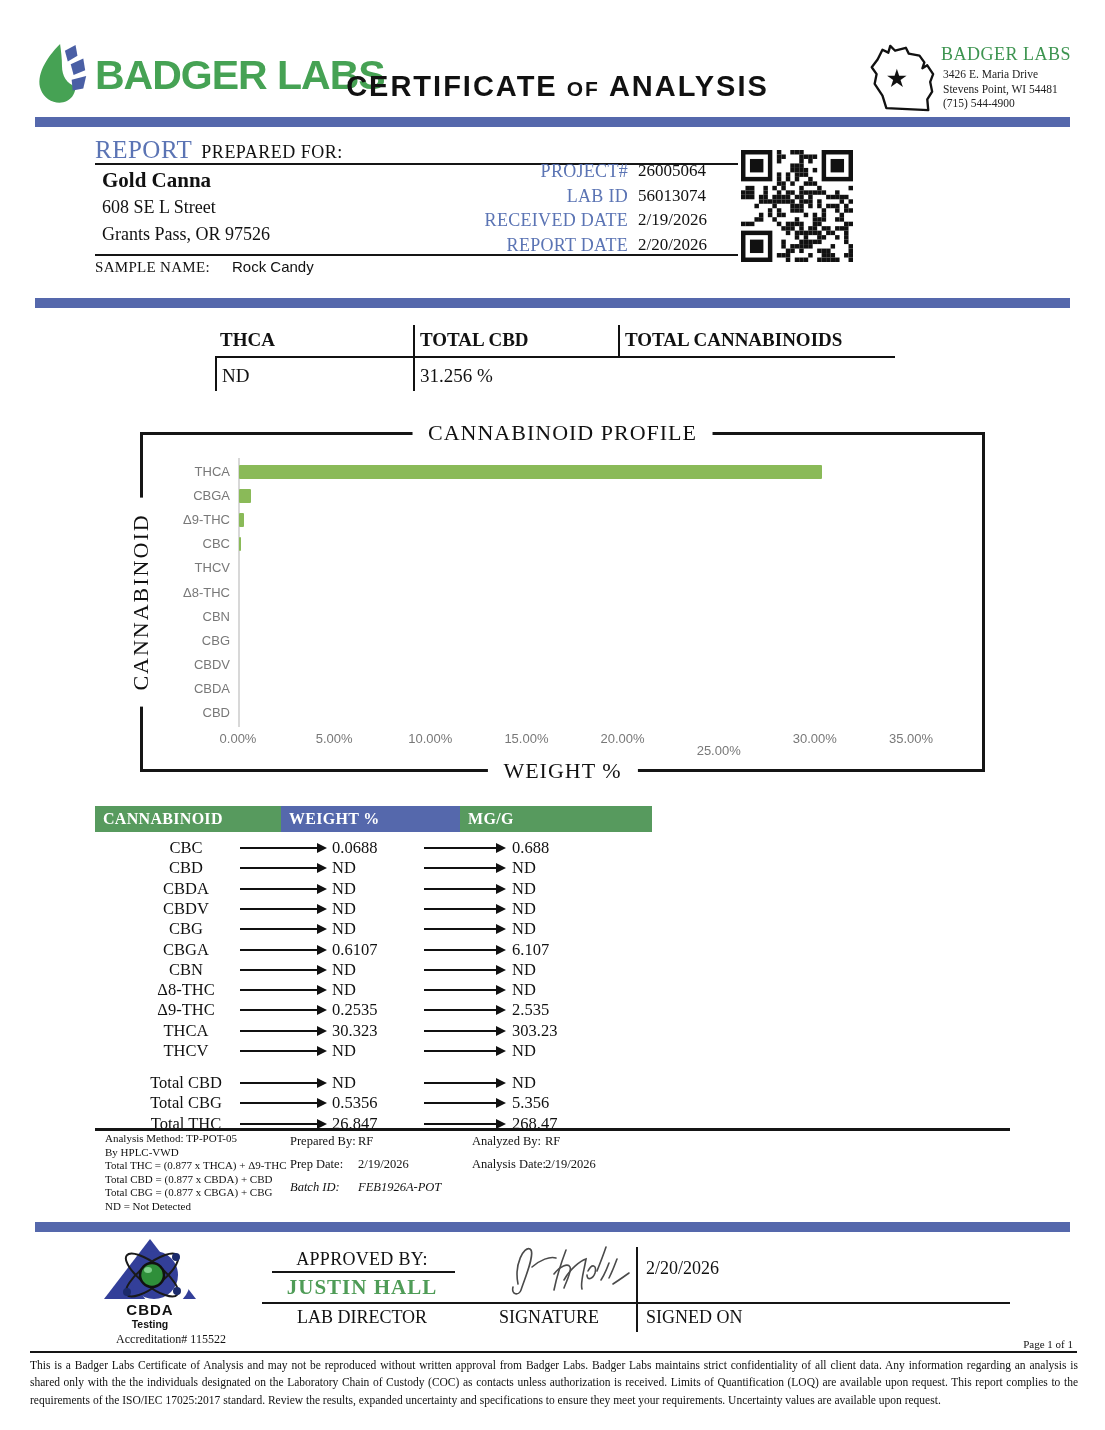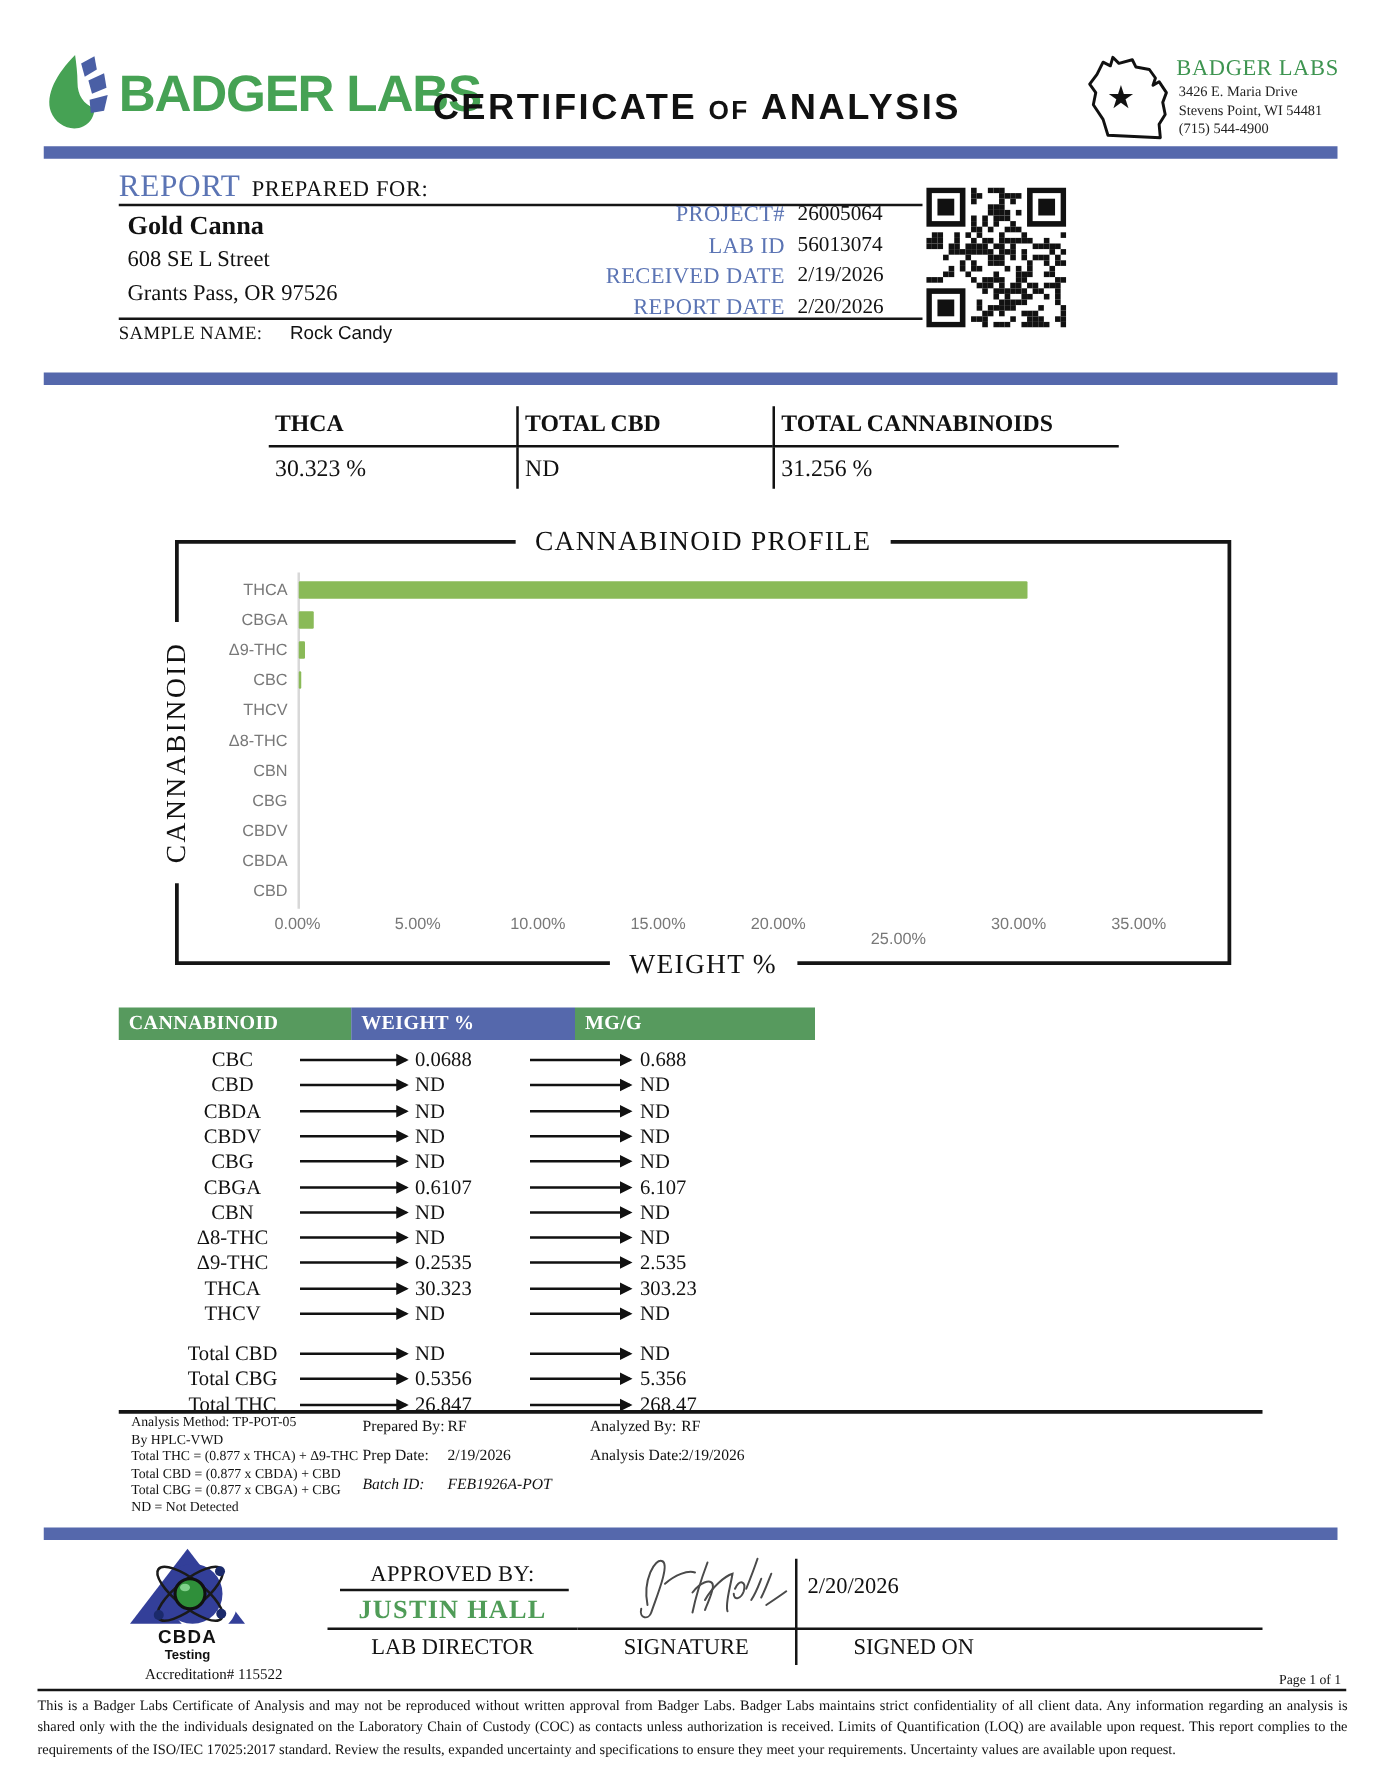--- a/index.html
+++ b/index.html
@@ -65,21 +65,21 @@
   .notes-left{left:105px;top:1132px;font-size:11px;line-height:13.5px}
   .note-pair{position:absolute;height:23px;font-size:12.5px}
   .np-label{position:absolute;left:0}
   .np-value{position:absolute}
 
   
   .approved-by{left:262px;top:1249px;width:200px;text-align:center;font-size:18px;letter-spacing:.3px}
   .approver{left:262px;top:1275px;width:200px;text-align:center;font-size:21px;letter-spacing:1px;color:#4f9c57;font-weight:bold}
   .approver-title{left:262px;top:1307px;width:200px;text-align:center;font-size:18px}
   .sig-label{left:460px;top:1307px;width:178px;text-align:center;font-size:18px}
-  .signedon-label{left:646px;top:1307px;width:170px;text-align:center;font-size:18px}
+  .signedon-label{left:646px;top:1307px;width:170px;font-size:18px}
   .signed-date{left:646px;top:1258px;font-size:18px}
   .pjla-org{left:100px;top:1301px;width:100px;text-align:center;font-family:"Liberation Sans",sans-serif;font-weight:bold;font-size:15px;letter-spacing:1px}
   .pjla-sub{left:100px;top:1318px;width:100px;text-align:center;font-family:"Liberation Sans",sans-serif;font-weight:bold;font-size:10.5px}
   .pjla-accr{left:85px;top:1332px;width:172px;text-align:center;font-size:12px}
 
   
   .page-num{left:950px;top:1338px;width:123px;text-align:right;font-size:11px}
   .disclaimer{left:30px;top:1357px;width:1048px;font-size:11.5px;line-height:1.5;color:#111;text-align:justify}
 </style>
 </head>
@@ -358,21 +358,20 @@
   <div class="hline" style="left:95px;top:254px;width:643px;height:2px"></div>
   <div class="abs sample-label">SAMPLE NAME:</div>
   <div class="abs sample-value sans">Rock Candy</div>
 
   <div class="band" style="top:298px"></div>
 
   <div class="summary" id="summary-host">
       <div class="cell h">THCA</div>
       <div class="cell h vb">TOTAL CBD</div>
       <div class="cell h vb">TOTAL CANNABINOIDS</div>
-      <div class="cell v">30.323 %</div>
       <div class="cell v vb">ND</div>
       <div class="cell v vb">31.256 %</div>
     </div>
 
   <div class="chart-frame">
     <div class="chart-overlay-label chart-title">CANNABINOID PROFILE</div>
     <div class="chart-overlay-label chart-xlabel">WEIGHT %</div>
     <div class="chart-overlay-label chart-ylabel">CANNABINOID</div>
     <div id="chart-plot">
         <div class="axis" style="left: 95px; top: 23px; height: 269.1px;"></div>

